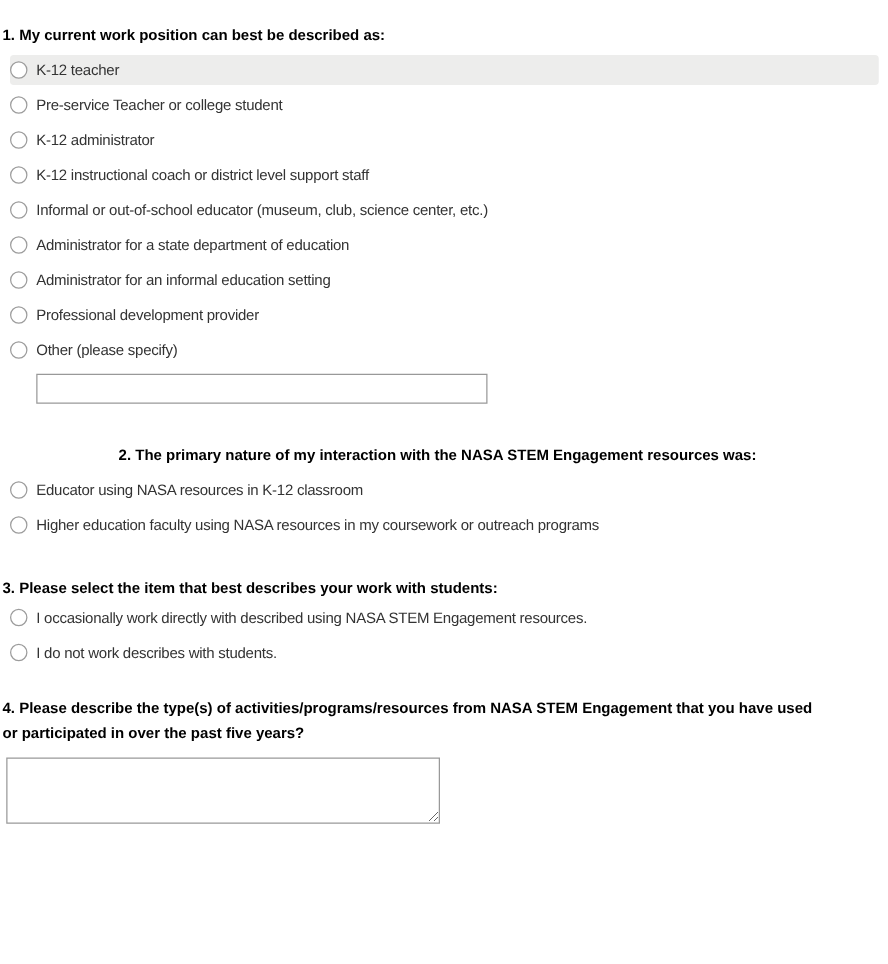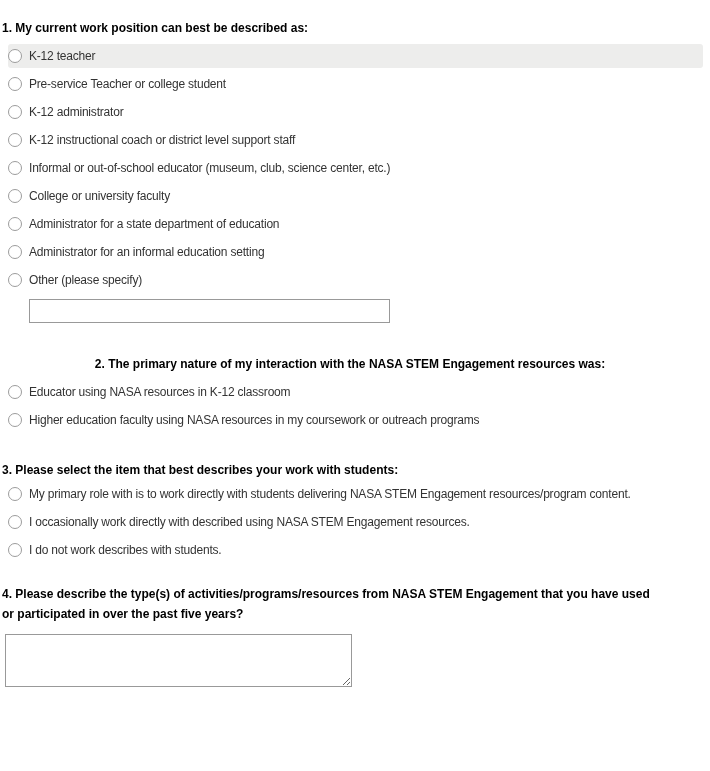--- a/index.html
+++ b/index.html
@@ -111,29 +111,29 @@
       <div class="opt">
         <span class="radio"></span>
         <span class="lbl">K-12 instructional coach or district level support staff</span>
       </div>
       <div class="opt">
         <span class="radio"></span>
         <span class="lbl">Informal or out-of-school educator (museum, club, science center, etc.)</span>
       </div>
       <div class="opt">
         <span class="radio"></span>
-        <span class="lbl">College or university faculty</span>
-      </div>
-      <div class="opt">
-        <span class="radio"></span>
         <span class="lbl">Administrator for a state department of education</span>
       </div>
       <div class="opt">
         <span class="radio"></span>
         <span class="lbl">Administrator for an informal education setting</span>
+      </div>
+      <div class="opt">
+        <span class="radio"></span>
+        <span class="lbl">Professional development provider</span>
       </div>
       <div class="opt">
         <span class="radio"></span>
         <span class="lbl">Other (please specify)</span>
       </div>
     </div>
     <input type="text" class="other-input" value="" style="">
   </section>
 
   <section class="q" id="q2">
@@ -148,24 +148,20 @@
         <span class="lbl">Higher education faculty using NASA resources in my coursework or outreach programs</span>
       </div>
     </div>
   </section>
 
   <section class="q" id="q3">
     <div class="q-title">3. Please select the item that best describes your work with students:</div>
     <div class="opts opts-tight">
       <div class="opt">
         <span class="radio"></span>
-        <span class="lbl">My primary role with is to work directly with students delivering NASA STEM Engagement resources/program content.</span>
-      </div>
-      <div class="opt">
-        <span class="radio"></span>
         <span class="lbl">I occasionally work directly with described using NASA STEM Engagement resources.</span>
       </div>
       <div class="opt">
         <span class="radio"></span>
         <span class="lbl">I do not work describes with students.</span>
       </div>
     </div>
   </section>
 
   <section class="q" id="q4">

